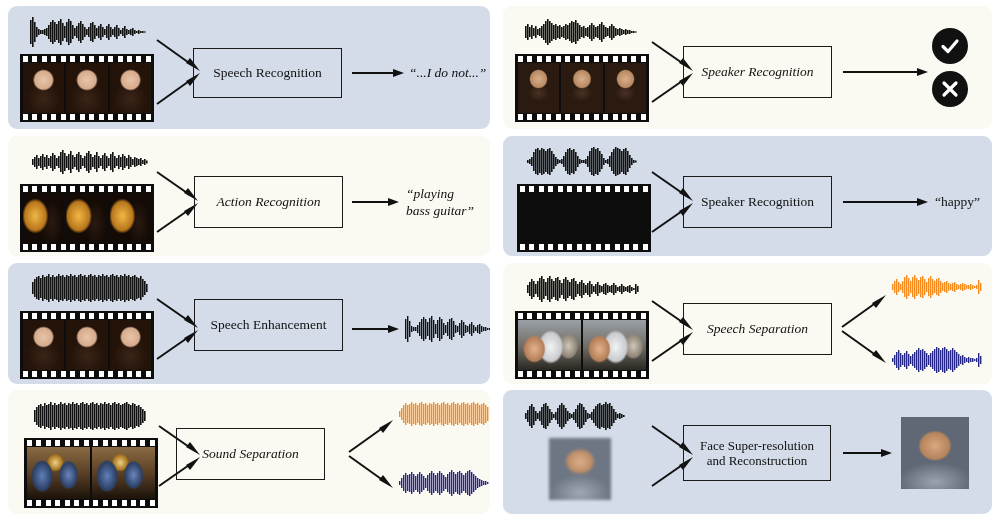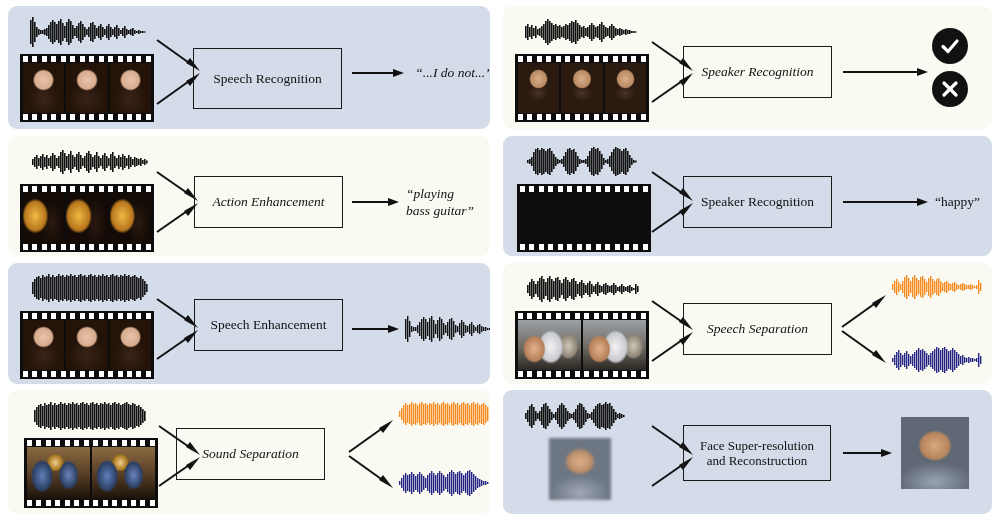--- a/index.html
+++ b/index.html
@@ -293,30 +293,30 @@
         <polygon points="44,33 30,25 34,20" fill="#111111"></polygon>
       </svg>
     </div>
     <div class="arrow" style="left:148px; top:66px; width:46px; height:34px;">
       <svg width="46" height="34" viewBox="0 0 46 34">
         <line x1="1" y1="32" x2="36" y2="7" stroke="#111111" stroke-width="2"></line>
         <polygon points="44,1 30,9 34,14" fill="#111111"></polygon>
       </svg>
     </div>
 
-    <div class="process-box" style="left:185px; top:42px; width:149px; height:61px;text-align:center;">Speech Recognition</div>
+    <div class="process-box" style="left:185px; top:42px; width:149px; height:50px;text-align:center;">Speech Recognition</div>
 
     <div class="arrow" style="left:344px; top:62px; width:53px; height:10px;">
       <svg width="53" height="10" viewBox="0 0 53 10">
         <line x1="0" y1="5" x2="43" y2="5" stroke="#111111" stroke-width="1.8"></line>
         <polygon points="52,5 41,1 41,9" fill="#111111"></polygon>
       </svg>
     </div>
 
-    <div class="out-text italic" style="left:401px; top:59px; width:90px;text-align:center;">“...I do not...”</div>
+    <div class="out-text italic" style="left:401px; top:59px; width:90px;">“...I do not...”</div>
   </div>
 
   <div class="panel cream" style="left:503px; top:6px; width:489px; height:123px;">
 
     <div class="wave" style="left:20px; top:10px; width:128px; height:32px;">
       <svg viewBox="0 0 128 32" preserveAspectRatio="none">
         <g fill="#111111">
           <rect x="2" y="10" width="1.6" height="12"></rect>
             <rect x="4" y="8" width="1.6" height="16"></rect>
           <rect x="6" y="11" width="1.6" height="10"></rect>
@@ -565,21 +565,21 @@
         <polygon points="42,31 28,23 32,18" fill="#111111"></polygon>
       </svg>
     </div>
     <div class="arrow" style="left:148px; top:66px; width:44px; height:32px;">
       <svg width="44" height="32" viewBox="0 0 44 32">
         <line x1="1" y1="30" x2="34" y2="7" stroke="#111111" stroke-width="2"></line>
         <polygon points="42,1 28,9 32,14" fill="#111111"></polygon>
       </svg>
     </div>
 
-    <div class="process-box" style="left:186px; top:40px; width:149px; height:52px;">Action Enhancement</div>
+    <div class="process-box" style="left:186px; top:40px; width:149px; height:52px;">Action Recognition</div>
 
     <div class="arrow" style="left:344px; top:61px; width:48px; height:10px;">
       <svg width="48" height="10" viewBox="0 0 48 10">
         <line x1="0" y1="5" x2="38" y2="5" stroke="#111111" stroke-width="1.8"></line>
         <polygon points="47,5 36,1 36,9" fill="#111111"></polygon>
       </svg>
     </div>
 
     <div class="out-text" style="left:398px; top:50px; width:92px;">“playing
 bass guitar”</div>

